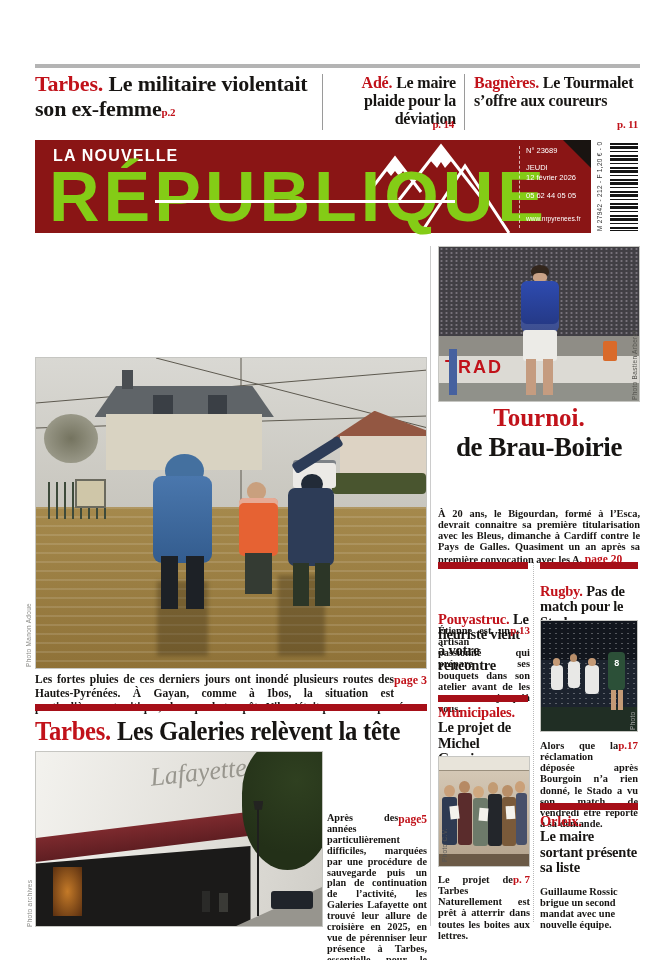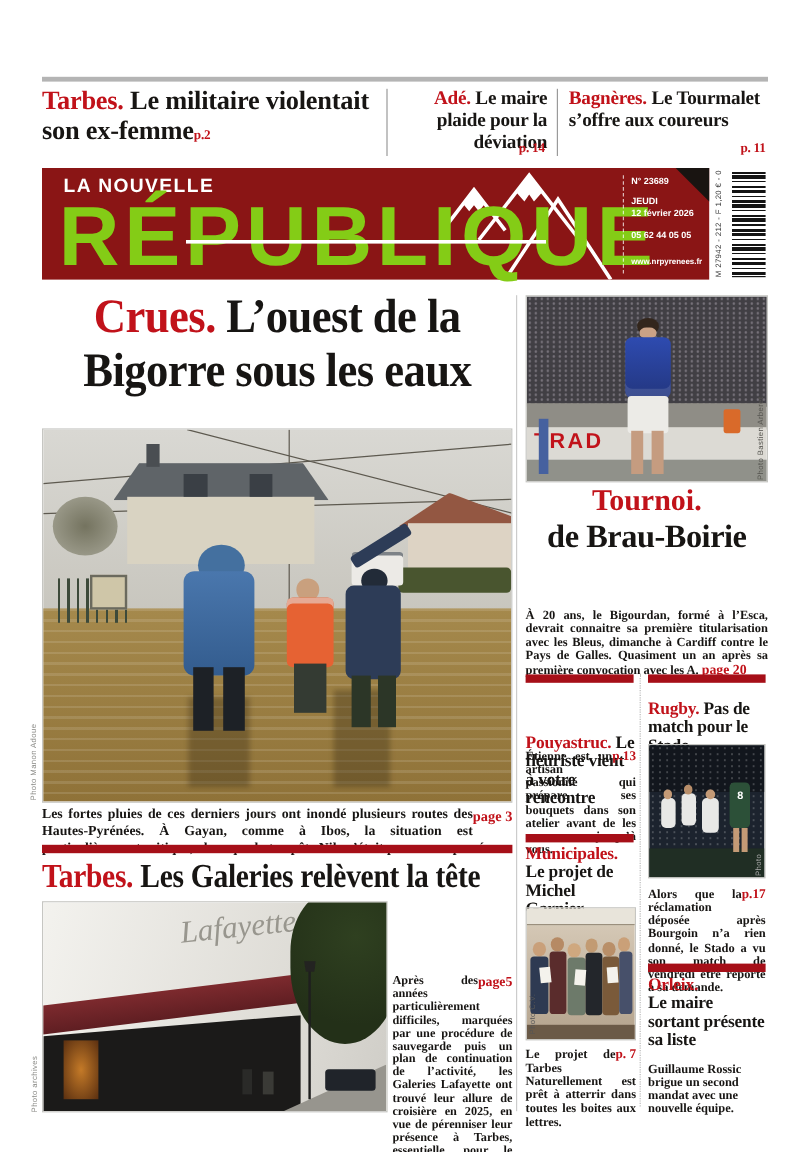--- a/index.html
+++ b/index.html
@@ -14,21 +14,21 @@
   .t1{font-size:22px;line-height:1.12;}
   .t2{font-size:16px;line-height:1.13;}
   .pgref{color:#c1121a;font-weight:bold;}
   .pgsm{font-size:11px;}
   
   .masthead{background:#8a1515;}
   .mh-pre{color:#fff;font-weight:bold;font-size:16px;letter-spacing:1.2px;}
   .mh-title{color:#84cc16;font-weight:bold;font-size:70px;letter-spacing:4px;line-height:1;white-space:nowrap;}
   .mh-sub{color:#fff;font-weight:bold;font-style:italic;font-size:24px;text-align:center;}
   .mh-underline{height:3px;background:#fff;margin-top:2px;}
-  .mh-info{color:#fff;font-weight:bold;font-size:7.5px;line-height:1.3;border-left:1px dashed rgba(255,255,255,.7);padding-left:6px;}
+  .mh-info{color:#fff;font-weight:normal;font-size:7.5px;line-height:1.3;border-left:1px dashed rgba(255,255,255,.7);padding-left:6px;}
   .corner{width:0;height:0;border-top:28px solid #191411;border-left:28px solid transparent;}
   .vtext{writing-mode:vertical-rl;transform:rotate(180deg);font-family:"Liberation Sans",sans-serif;
          font-size:6.5px;color:#8a8a86;letter-spacing:.3px;white-space:nowrap;}
   .barcode-bars{background:repeating-linear-gradient(180deg,#141414 0 2px,#fff 2px 3px,#141414 3px 6px,#fff 6px 8px,#141414 8px 9px,#fff 9px 12px);}
   
   .lead-h{font-weight:bold;font-size:40px;line-height:1.12;text-align:center;white-space:nowrap;
           transform:scaleX(.93);transform-origin:center top;letter-spacing:-0.5px;}
   .gal-h{font-weight:bold;font-size:28px;white-space:nowrap;transform:scaleX(.88);transform-origin:left top;letter-spacing:-0.3px;}
   .caption{font-weight:bold;font-size:11.5px;line-height:1.2;text-align:justify;}
   .bodytxt{font-weight:bold;font-size:10.4px;line-height:1.07;text-align:justify;}
@@ -84,24 +84,20 @@
   </div>
 
   <div class="abs" style="left:596px;top:141px;width:44px;height:92px;">
     <div class="vtext abs" style="left:0;top:2px;height:88px;color:#333;">M 27942 - 212 - F 1,20 € - 0</div>
     <div class="abs barcode-bars" style="left:14px;top:2px;width:28px;height:88px;"></div>
   </div>
 
   <div class="abs" style="left:430px;top:246px;width:1px;height:680px;background:#cccccc;"></div>
   <div class="abs" style="left:533px;top:562px;height:360px;border-left:1px dotted #bbbbbb;"></div>
 
-  <div class="abs" style="left:35px;top:242px;width:392px;">
-    <div class="lead-h"><span class="red">Crues.</span><span> L’ouest de la</span></div>
-    <div class="lead-h">Bigorre sous les eaux</div>
-  </div>
 
   <div class="abs photo" style="left:35px;top:357px;width:392px;height:312px;">
     <div class="pf" style="left:0;top:0;right:0;height:52%;background:linear-gradient(#d9d8d3,#c7c5bd);"></div>
     <svg class="pf" style="left:0;top:0;" width="392" height="150" viewBox="0 0 392 150">
       <path d="M0,45 L392,12 M0,70 L392,58 M120,0 L392,70 M205,0 L205,150" stroke="#5d594f" stroke-width="1" fill="none"></path>
     </svg>
     <div class="pf" style="left:2%;top:18%;width:14%;height:16%;background:radial-gradient(#74735f,#9b9a8a 75%);border-radius:50%;"></div>
     <div class="pf" style="left:15%;top:9%;width:46%;height:10%;background:#5f6468;clip-path:polygon(0 100%,12% 0,88% 0,100% 100%);"></div>
     <div class="pf" style="left:18%;top:18%;width:40%;height:18%;background:#d9d3c2;"></div>
     <div class="pf" style="left:30%;top:12%;width:5%;height:6%;background:#3a3f45;"></div>

